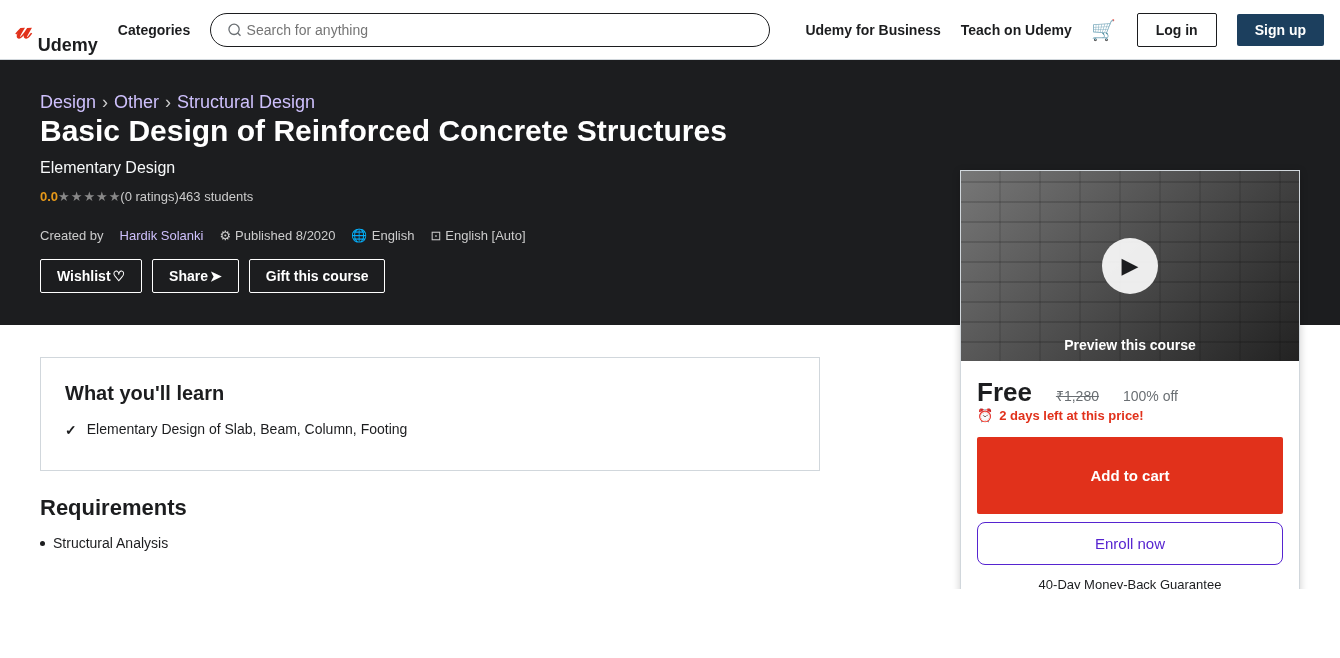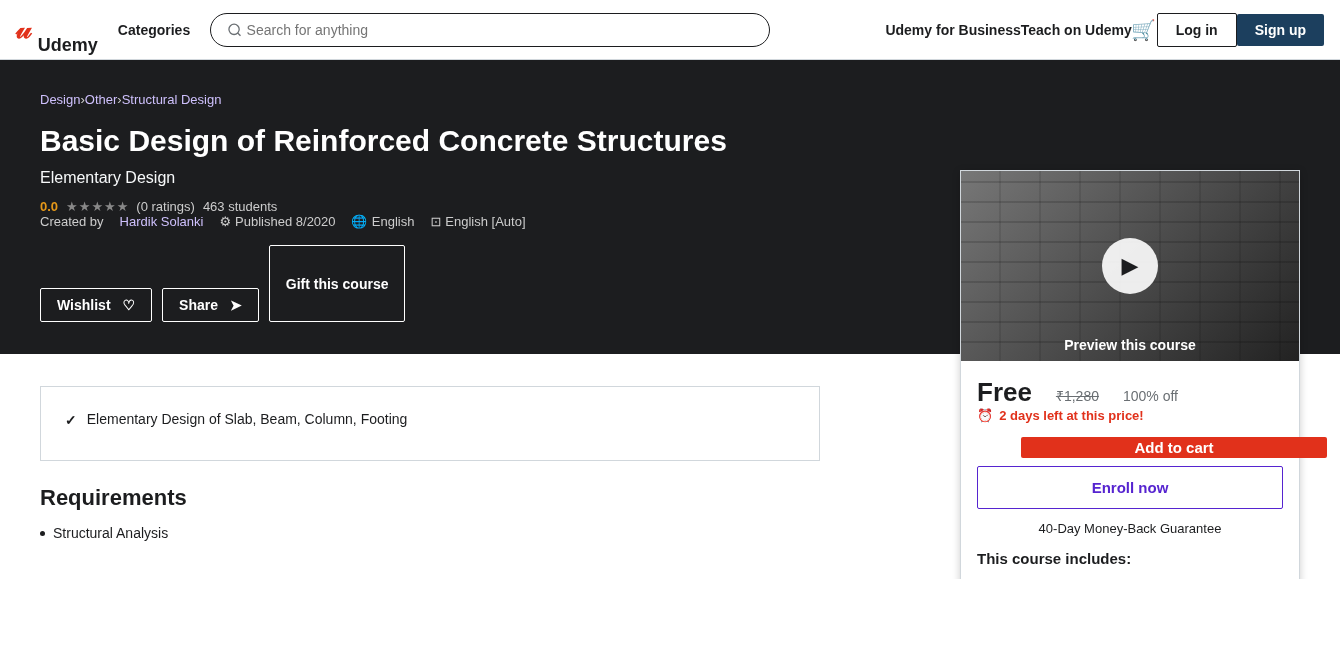--- a/index.html
+++ b/index.html
@@ -16,21 +16,21 @@
     .navbar-logo { display: flex; align-items: center; gap: 6px; text-decoration: none; color: #e1311b; font-size: 22px; font-weight: 900; }
     .navbar-logo span { color: #e1311b; font-size: 28px; font-weight: 900; }
     .navbar-categories { font-size: 14px; font-weight: 600; cursor: pointer; white-space: nowrap; padding: 0 8px; }
     .search-bar {
       flex: 1; max-width: 560px;
       display: flex; align-items: center;
       border: 1px solid #1c1d1f; border-radius: 24px;
       padding: 8px 16px; gap: 4px;
     }
     .search-bar input { border: none; outline: none; width: 100%; font-size: 14px; }
-    .navbar-right { display: flex; align-items: center; gap: 0; margin-left: auto; }
+    .navbar-right { display: flex; align-items: center; gap: 20px; margin-left: auto; }
     .navbar-link { font-size: 14px; font-weight: 600; cursor: pointer; white-space: nowrap; }
     .cart-icon { font-size: 20px; cursor: pointer; }
     .btn-login {
       border: 1.5px solid #1c1d1f; background: #fff; color: #1c1d1f;
       padding: 8px 18px; font-size: 14px; font-weight: 700;
       cursor: pointer; border-radius: 2px;
     }
     .btn-signup {
       border: none; background: #1c3f5e; color: #fff;
       padding: 8px 18px; font-size: 14px; font-weight: 700;
@@ -39,41 +39,41 @@
 
     
     .hero {
       background: #1c1d1f;
       color: #fff;
       padding: 32px 40px 32px 40px;
       position: relative;
       min-height: 260px;
     }
     .hero-inner { max-width: 860px; }
-    .breadcrumb { display: flex; align-items: center; font-size: 13px; margin-bottom: 16px; }
+    .breadcrumb { display: flex; align-items: center; gap: 6px; font-size: 18px; }
     .breadcrumb a { color: #cec0fc; text-decoration: none; }
     .breadcrumb span { color: #ccc; }
     .course-title { font-size: 30px; font-weight: 700; line-height: 1.2; margin-bottom: 10px; color: #fff; }
     .course-subtitle { font-size: 16px; color: #f7f9fa; margin-bottom: 12px; }
-    .rating-row { display: flex; align-items: center; gap: 8px; margin-bottom: 0; font-size: 13px; }
+    .rating-row { display: flex; align-items: center; margin-bottom: 24px; font-size: 13px; }
     .rating-num { color: #e59819; font-weight: 700; }
     .stars { display: flex; gap: 1px; }
     .star { color: #e59819; font-size: 13px; }
     .star.empty { color: #888; }
     .rating-count { color: #ccc; }
     .students { color: #ccc; }
     .meta-row { display: flex; gap: 16px; font-size: 13px; color: #ccc; margin-bottom: 16px; }
     .meta-row a { color: #cec0fc; text-decoration: none; }
     .meta-item { display: flex; align-items: center; gap: 4px; }
     .action-row { display: flex; gap: 10px; }
     .btn-action {
-      display: flex; align-items: center; gap: 12px;
+      display: flex; align-items: center; gap: 2px;
       border: 1.5px solid #fff; background: transparent; color: #fff;
       padding: 8px 16px; font-size: 14px; font-weight: 600;
-      cursor: pointer; border-radius: 2px; margin-top: 43px;
+      cursor: pointer; border-radius: 2px;
     }
     .btn-gift { border: 1.5px solid #fff; background: transparent; color: #fff; padding: 8px 16px; font-size: 14px; font-weight: 600; cursor: pointer; border-radius: 2px; }
 
     
     .sidebar-card {
       position: absolute;
       top: 110px;
       right: 40px;
       width: 340px;
       background: #fff;
@@ -101,27 +101,27 @@
       color: #fff; font-size: 14px; font-weight: 700; white-space: nowrap;
     }
     .card-body { padding: 16px; }
     .price-row { display: flex; align-items: baseline; gap: 24px; }
     .price-free { font-size: 26px; font-weight: 700; }
     .price-original { font-size: 14px; color: #6a6f73; text-decoration: line-through; }
     .price-off { font-size: 14px; color: #6a6f73; }
     .urgency { display: flex; align-items: center; gap: 6px; color: #e1311b; font-size: 13px; font-weight: 600; margin-bottom: 14px; }
     .btn-add-cart {
       width: 100%; background: #e1311b; color: #fff;
-      border: none; padding: 2px; font-size: 15px; font-weight: 700;
-      cursor: pointer; border-radius: 2px; margin-bottom: 8px; margin-left: 44px;
+      border: none; padding: 30px; font-size: 15px; font-weight: 700;
+      cursor: pointer; border-radius: 2px; margin-bottom: 8px;
     }
     .btn-enroll {
       width: 100%; background: #fff; color: #5624d0;
-      border: 1.5px solid #5624d0; padding: 12px; font-size: 15px; font-weight: 700;
-      cursor: pointer; border-radius: 2px; margin-bottom: 12px;
+      border: 1.5px solid #5624d0; padding: 12px; font-size: 15px; font-weight: 400;
+      cursor: pointer; border-radius: 8px; margin-bottom: 12px;
     }
     .money-back { text-align: center; font-size: 13px; color: #1c1d1f; margin-bottom: 14px; }
     .includes-title { font-size: 15px; font-weight: 700; margin-bottom: 10px; }
     .includes-item { display: flex; align-items: center; gap: 8px; font-size: 13px; margin-bottom: 6px; color: #1c1d1f; }
     .inc-icon { font-size: 14px; }
 
     
     .main-content { padding: 32px 40px; max-width: 860px; }
     .section-box { border: 1px solid #d1d7dc; padding: 24px; margin-bottom: 24px; }
     .section-title { font-size: 20px; font-weight: 700; margin-bottom: 16px; }
@@ -256,20 +256,21 @@
         <span class="inc-icon">∞</span>
         <span>Full lifetime access</span>
       </div>
     </div>
   </div>
 </div>
 
 <div class="main-content">
 
   <div class="section-box">
+    <div class="section-title">What you'll learn</div>
     <div class="learn-item">
       <span class="check-icon">✓</span>
       <span>Elementary Design of Slab, Beam, Column, Footing</span>
     </div>
   </div>
 
   <div>
     <h2 class="requirements-title">Requirements</h2>
     <div class="bullet-item">
       <div class="bullet"></div>

